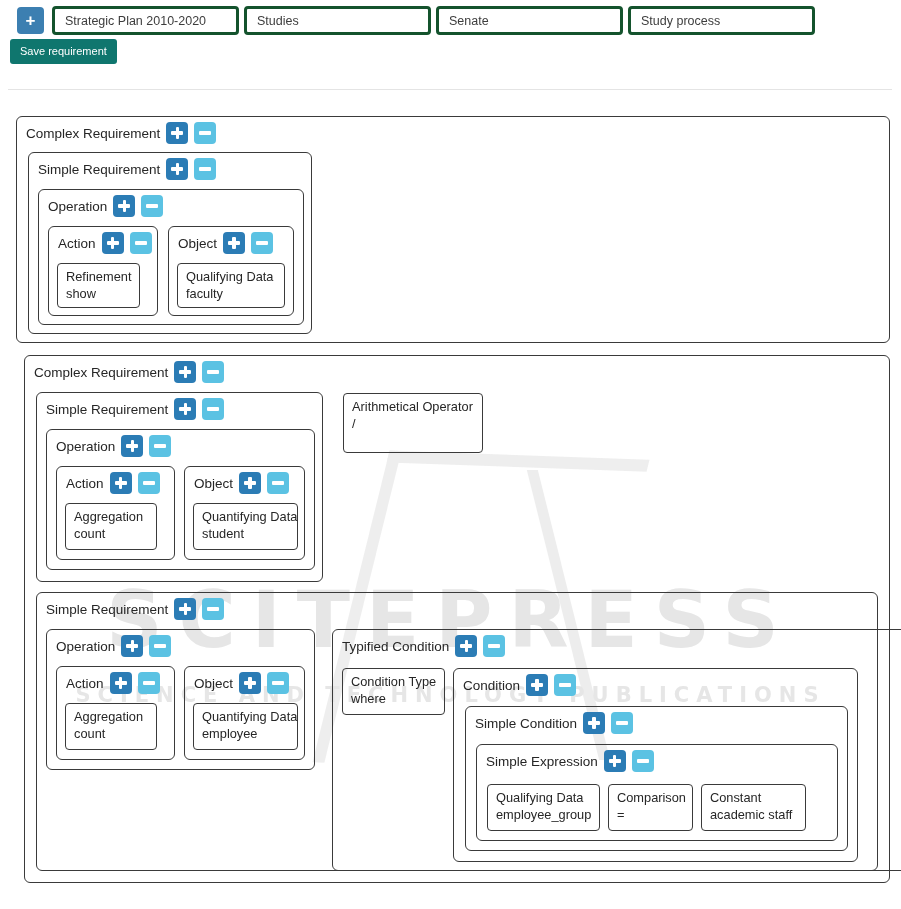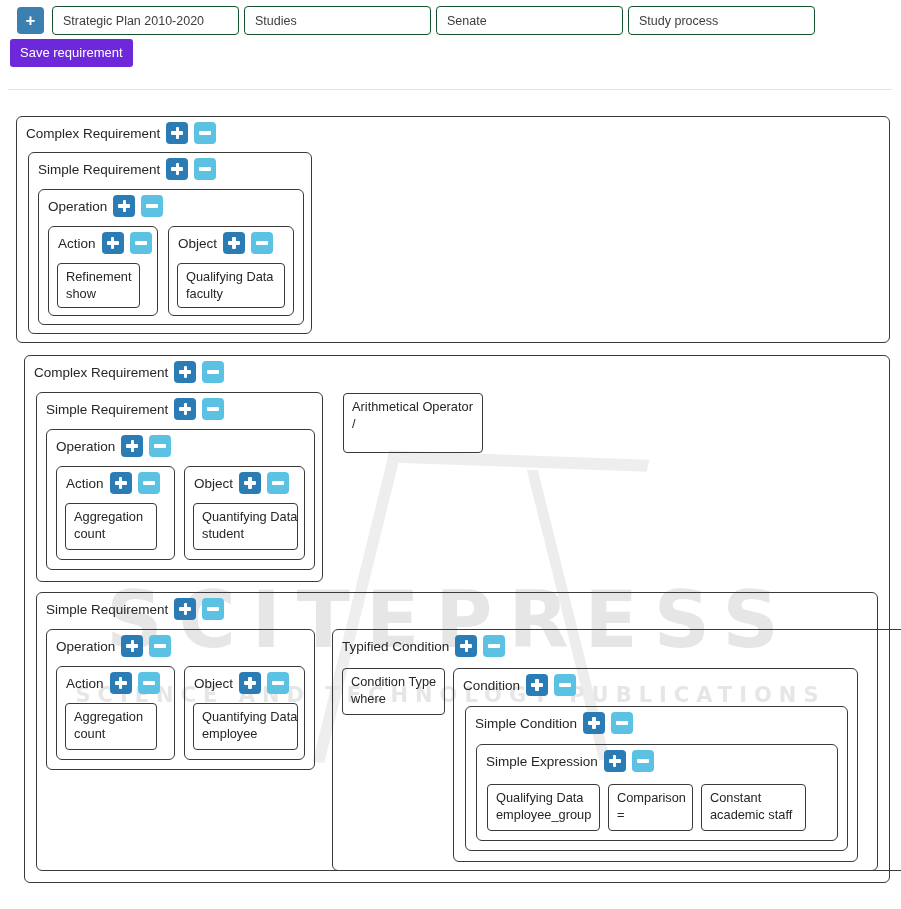--- a/index.html
+++ b/index.html
@@ -48,33 +48,33 @@
   #toolbar{position:absolute;left:0;top:0;width:901px;height:90px;z-index:3;}
   .tb-plus{
     position:absolute;left:17px;top:7px;width:27px;height:27px;
     background:#3c7fb1;border-radius:4px;
     color:#fff;font-size:17px;font-weight:bold;
     display:flex;align-items:center;justify-content:center;
     cursor:pointer;
   }
   .tb-field{
     position:absolute;top:6px;height:29px;
-    border:1px solid #14532d;border-radius:4px;background:#fff;
+    border:3px solid #14532d;border-radius:4px;background:#fff;
     font-size:12.5px;color:#3d3d3d;
     display:flex;align-items:center;padding:0 10px;
     box-sizing:border-box;
   }
   #f0{left:52px;width:187px;}
   #f1{left:244px;width:187px;}
   #f2{left:436px;width:187px;}
   #f3{left:628px;width:187px;}
   .tb-save{
     position:absolute;left:10px;top:39px;
-    background:#6d28d9;color:#fff;
-    font-size:13px;
+    background:#0f766e;color:#fff;
+    font-size:11px;
     padding:6px 10px 7px 10px;border-radius:3px;
     cursor:pointer;
   }
   #divider{
     position:absolute;left:8px;top:89px;width:884px;height:1px;background:#e4e4e4;z-index:3;
   }
 
   
   #canvas{position:absolute;left:0;top:0;width:901px;height:909px;z-index:2;}
 

